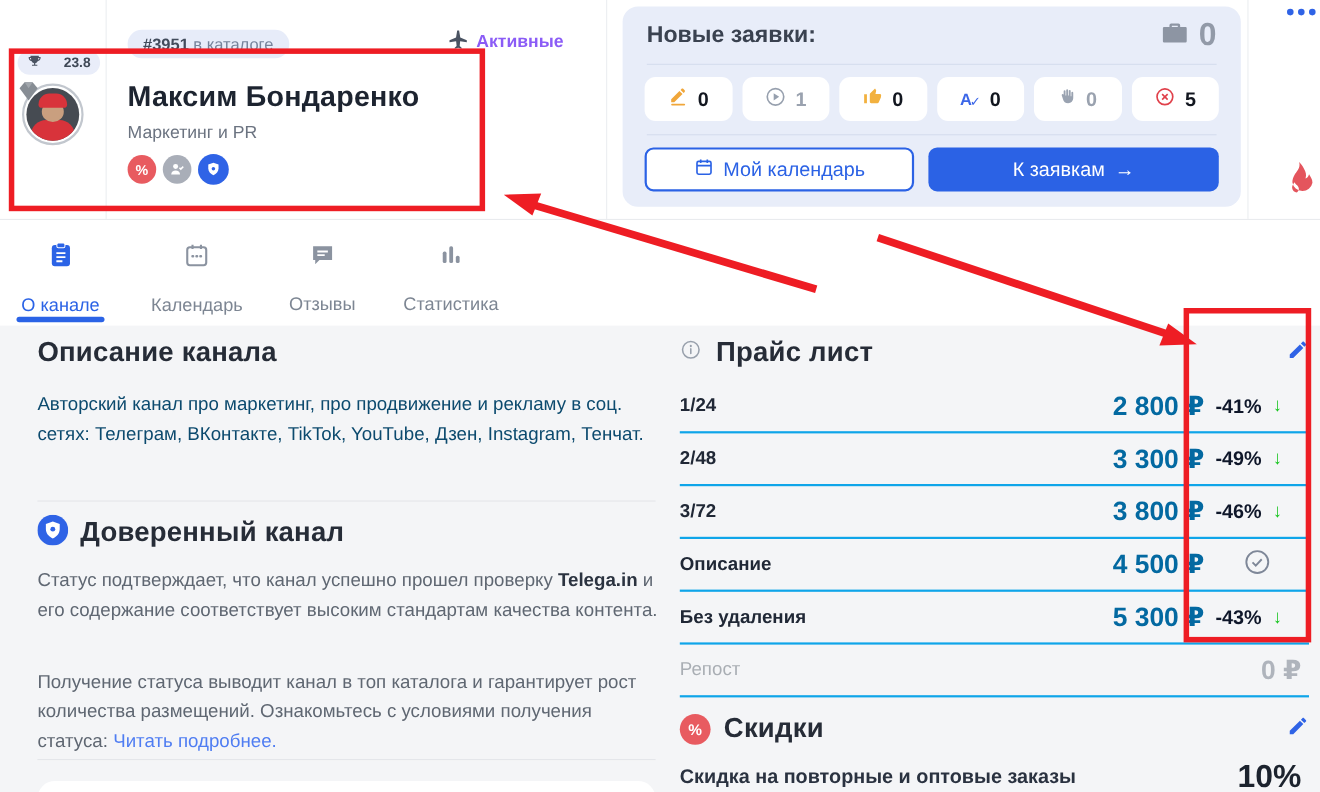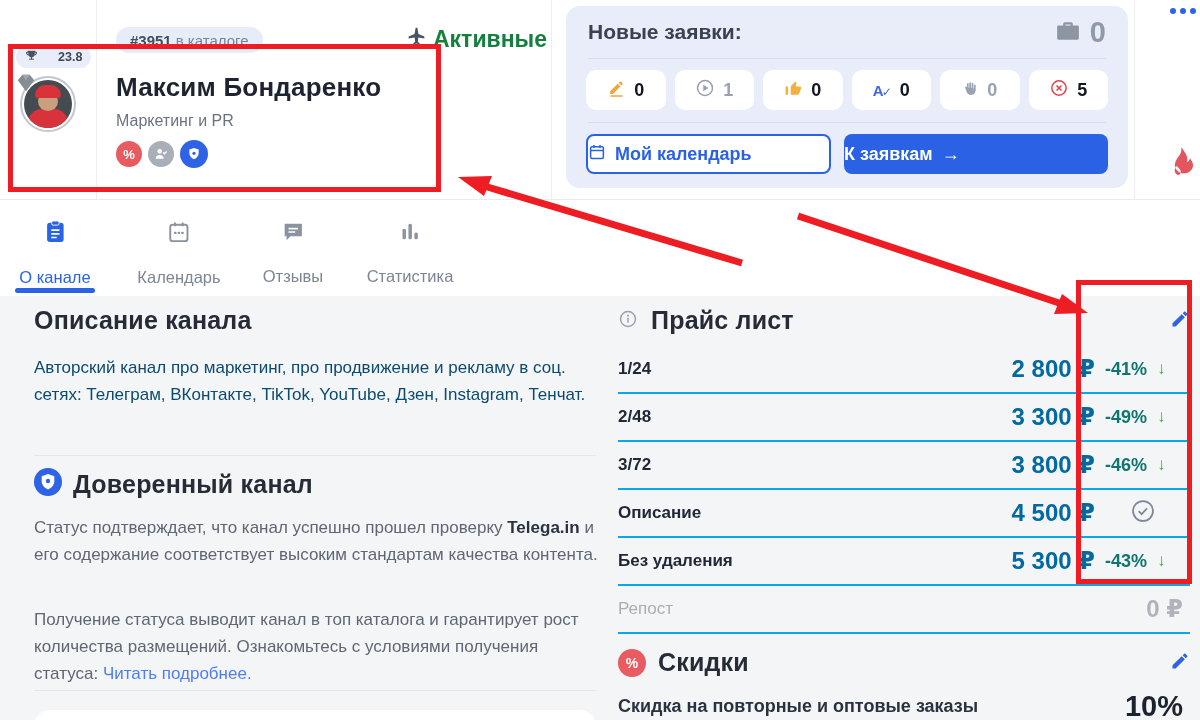--- a/index.html
+++ b/index.html
@@ -20,21 +20,21 @@
   .avatar .face { position:absolute; left:14px; top:12px; width:20px; height:19px; border-radius:50%; background:#c99f7f; }
   .avatar .cap { position:absolute; left:11px; top:5px; width:26px; height:13px; border-radius:13px 13px 4px 4px; background:#d8333b; }
   .avatar .hoodie { position:absolute; left:4px; top:29px; width:40px; height:24px; border-radius:14px 14px 0 0; background:#d8333b; }
   .diamond { position:absolute; left:15px; top:72px; z-index:5; }
 
   .catalog-pill { position:absolute; left:116px; top:27px; height:26px; padding:0 14px; background:#e7ecf9;
     border-radius:13px; display:flex; align-items:center; font-size:15px; color:#76839b; }
   .catalog-pill b { color:#424c5c; margin-right:4px; }
 
   .active-status { position:absolute; left:406px; top:26px; display:flex; align-items:center; gap:6px;
-    font-size:23px; font-weight:700; color:#15803d; }
+    font-size:16px; font-weight:700; color:#8b5cf6; }
 
   .profile-name { position:absolute; left:116px; top:72px; font-size:26px; font-weight:700; color:#1d2430; letter-spacing:.2px; }
   .profile-category { position:absolute; left:116px; top:112px; font-size:16px; color:#6b7380; }
   .badge-row { position:absolute; left:116px; top:140px; display:flex; align-items:center; gap:6px; }
   .cbadge { width:26px; height:26px; border-radius:50%; display:flex; align-items:center; justify-content:center; }
   .cbadge.red { background:#e85b60; color:#fff; font-size:13px; font-weight:700; }
   .cbadge.gray { background:#a9aeb8; }
   .cbadge.blue { background:#2f63e6; width:28px; height:28px; }
 
   
@@ -43,22 +43,22 @@
   .req-total { position:absolute; right:22px; top:10px; display:flex; align-items:center; gap:9px; }
   .req-total .num { font-size:29px; font-weight:700; color:#929aa8; }
   .req-hr { position:absolute; left:22px; right:22px; height:1px; background:#d5ddee; }
   .counters { position:absolute; left:20px; right:20px; top:64px; height:40px; display:flex; gap:9px; }
   .pill { flex:1; background:#fff; border-radius:10px; display:flex; align-items:center; justify-content:center; gap:8px; cursor:pointer; }
   .pill .n { font-size:18px; font-weight:700; color:#12161f; }
   .pill.muted .n { color:#9aa2af; }
   .spellcheck { font-size:15px; font-weight:700; color:#3b66e8; display:flex; align-items:flex-end; }
   .spellcheck .chk { font-size:12px; margin-left:-2px; }
   .btn-row { position:absolute; left:20px; right:20px; top:128px; height:40px; display:flex; gap:13px; }
-  .btn { border-radius:8px; display:flex; align-items:center; justify-content:flex-start; gap:9px;
-    font-size:18px; font-weight:700; cursor:pointer; }
+  .btn { border-radius:8px; display:flex; align-items:center; justify-content:center; gap:9px;
+    font-size:18px; font-weight:400; cursor:pointer; }
   .btn-outline { width:245px; background:#fff; border:2px solid #2b62e5; color:#2b62e5; }
   .btn-solid { flex:1; background:#2b62e5; color:#fff; border:none; }
 
   .dots { position:absolute; left:1170px; top:8px; display:flex; gap:4px; cursor:pointer; }
   .dots i { width:6px; height:6px; border-radius:50%; background:#2f63e6; }
   .flame { position:absolute; left:1163px; top:146px; cursor:pointer; }
 
   
   .tab { position:absolute; top:220px; transform:translateX(-50%); display:flex; flex-direction:column;
     align-items:center; gap:20px; cursor:pointer; }
@@ -80,21 +80,21 @@
 
   
   .price-head { position:absolute; left:618px; top:306px; width:572px; display:flex; align-items:center; }
   .price-head .title { margin-left:13px; }
   .pencil { margin-left:auto; cursor:pointer; }
   .price-rows { position:absolute; left:618px; top:346px; width:572px; }
   .prow { height:48px; display:flex; align-items:center; border-bottom:2px solid #0ea5e9; }
   .prow .lab { flex:1; font-size:17px; font-weight:700; color:#202836; }
   .prow .price { text-align:right; font-size:24px; font-weight:700; color:#0369a1; }
   .prow .zone { width:95px; display:flex; align-items:center; gap:10px; padding-left:10px; }
-  .disc { font-size:18px; font-weight:700; color:#0f766e; }
+  .disc { font-size:18px; font-weight:700; color:#0f172a; }
   .darr { font-size:17px; font-weight:700; color:#17c51e; }
   .zone-center { justify-content:center !important; padding-left:0 !important; }
   .prow.muted .lab { color:#a9aeb4; font-weight:400; }
   .prow.muted .price { color:#afb4bc; padding-right:7px; }
 
   .disc-head { position:absolute; left:618px; top:648px; width:572px; display:flex; align-items:center; }
   .disc-icon { width:28px; height:28px; border-radius:50%; background:#e85b60; color:#fff; font-size:14px;
     font-weight:700; display:flex; align-items:center; justify-content:center; }
   .disc-head .title { margin-left:12px; }
   .disc-row { position:absolute; left:618px; top:690px; width:572px; display:flex; align-items:center; }

